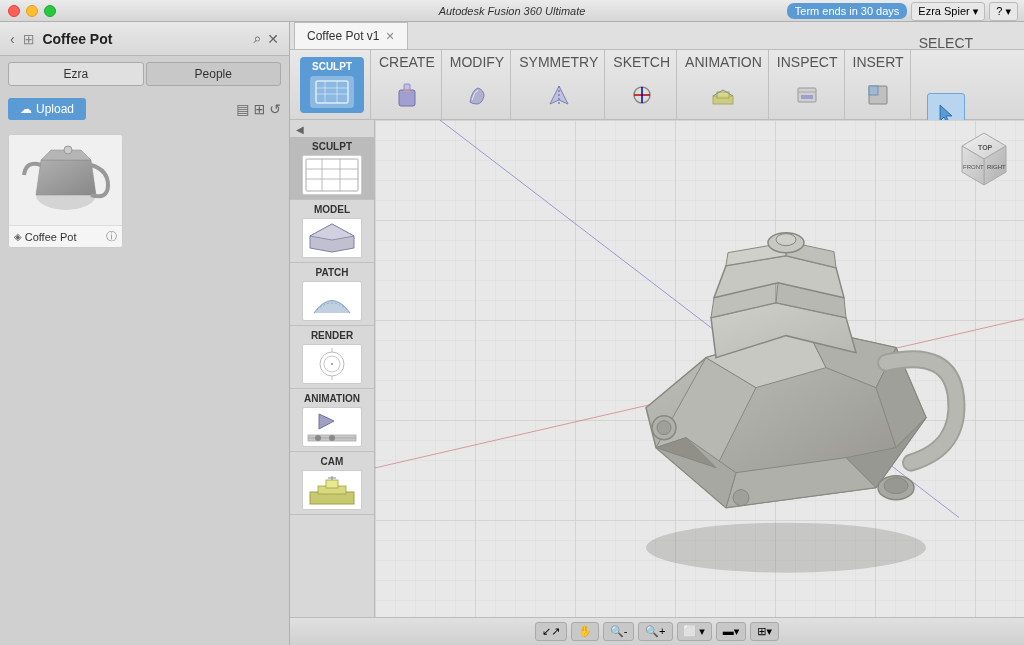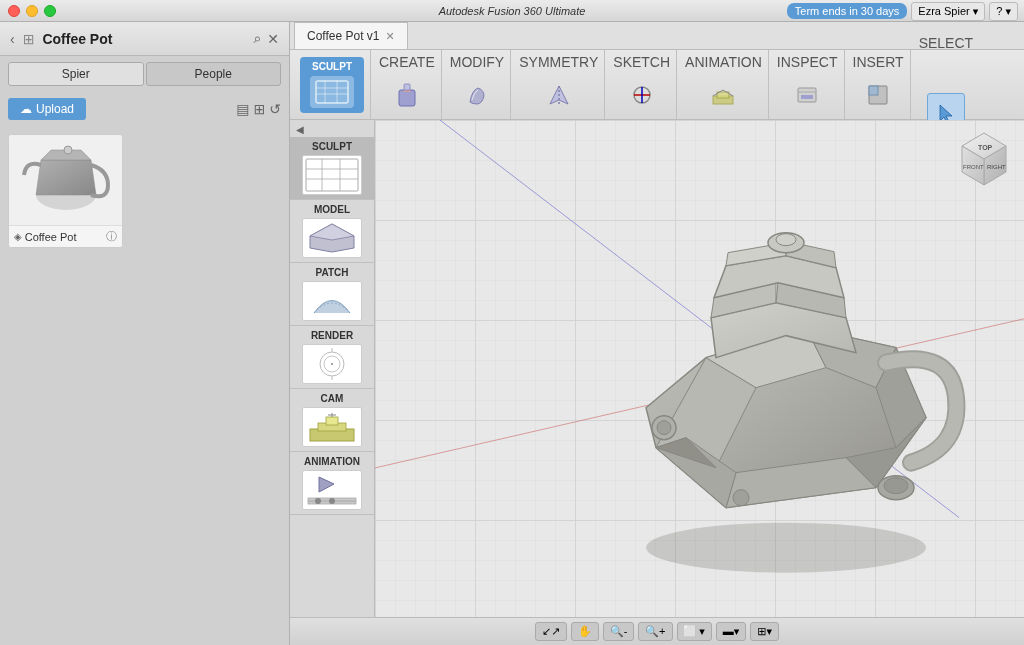--- a/index.html
+++ b/index.html
@@ -356,21 +356,21 @@
           <span class="panel-title">Coffee Pot</span>
         </div>
         <div class="left-header-icons">
           <span class="search-icon-btn">⌕</span>
           <span class="window-close">✕</span>
         </div>
       </div>
 
       <div class="panel-tabs">
         <div class="panel-tab active">
-          <span>Spier</span>
+          <span>Ezra</span>
         </div>
         <div class="panel-tab">
           <span>People</span>
         </div>
       </div>
 
       <div class="panel-actions">
         <button class="upload-btn">
           <span>☁</span>
           <span>Upload</span>
@@ -605,41 +605,41 @@
                 <circle cx="28" cy="18" r="12" fill="none" stroke="#bbb" stroke-width="1"></circle>
                 <circle cx="28" cy="18" r="8" fill="none" stroke="#bbb" stroke-width="0.8"></circle>
                 <circle cx="28" cy="18" r="1" fill="#888"></circle>
                 <line x1="28" y1="6" x2="28" y2="2" stroke="#bbb" stroke-width="1"></line>
                 <line x1="28" y1="30" x2="28" y2="34" stroke="#bbb" stroke-width="1"></line>
               </svg>
             </div>
           </div>
 
           <div class="ws-panel-item">
+            <span class="ws-panel-label">ANIMATION</span>
+            <div class="ws-panel-thumb">
+              <svg width="56" height="36">
+                <rect x="4" y="26" width="48" height="6" fill="#c8c8c8" stroke="#aaa" stroke-width="0.8"></rect>
+                <circle cx="14" cy="29" r="3" fill="#888"></circle>
+                <circle cx="28" cy="29" r="3" fill="#888"></circle>
+                <line x1="4" y1="29" x2="52" y2="29" stroke="#888" stroke-width="0.5"></line>
+                <polygon points="15,5 15,20 30,12" fill="#a0a0c0" stroke="#7070a0" stroke-width="1"></polygon>
+              </svg>
+            </div>
+          </div>
+
+          <div class="ws-panel-item">
             <span class="ws-panel-label">CAM</span>
             <div class="ws-panel-thumb">
               <svg width="56" height="36">
                 <rect x="6" y="20" width="44" height="12" fill="#c8c870" stroke="#a0a040" stroke-width="1"></rect>
                 <rect x="14" y="14" width="28" height="8" fill="#d8d880" stroke="#a0a040" stroke-width="0.8"></rect>
                 <rect x="22" y="8" width="12" height="8" fill="#e8e890" stroke="#a0a040" stroke-width="0.8"></rect>
                 <line x1="28" y1="4" x2="28" y2="8" stroke="#888" stroke-width="1"></line>
                 <line x1="24" y1="6" x2="32" y2="6" stroke="#888" stroke-width="1"></line>
-              </svg>
-            </div>
-          </div>
-
-          <div class="ws-panel-item">
-            <span class="ws-panel-label">ANIMATION</span>
-            <div class="ws-panel-thumb">
-              <svg width="56" height="36">
-                <rect x="4" y="26" width="48" height="6" fill="#c8c8c8" stroke="#aaa" stroke-width="0.8"></rect>
-                <circle cx="14" cy="29" r="3" fill="#888"></circle>
-                <circle cx="28" cy="29" r="3" fill="#888"></circle>
-                <line x1="4" y1="29" x2="52" y2="29" stroke="#888" stroke-width="0.5"></line>
-                <polygon points="15,5 15,20 30,12" fill="#a0a0c0" stroke="#7070a0" stroke-width="1"></polygon>
               </svg>
             </div>
           </div>
         </div>
 
         <div class="viewport">
 
           <svg width="100%" height="100%" style="position:absolute;top:0;left:0;">
             <defs>
               <pattern id="smallGrid" width="20" height="20" patternUnits="userSpaceOnUse">

